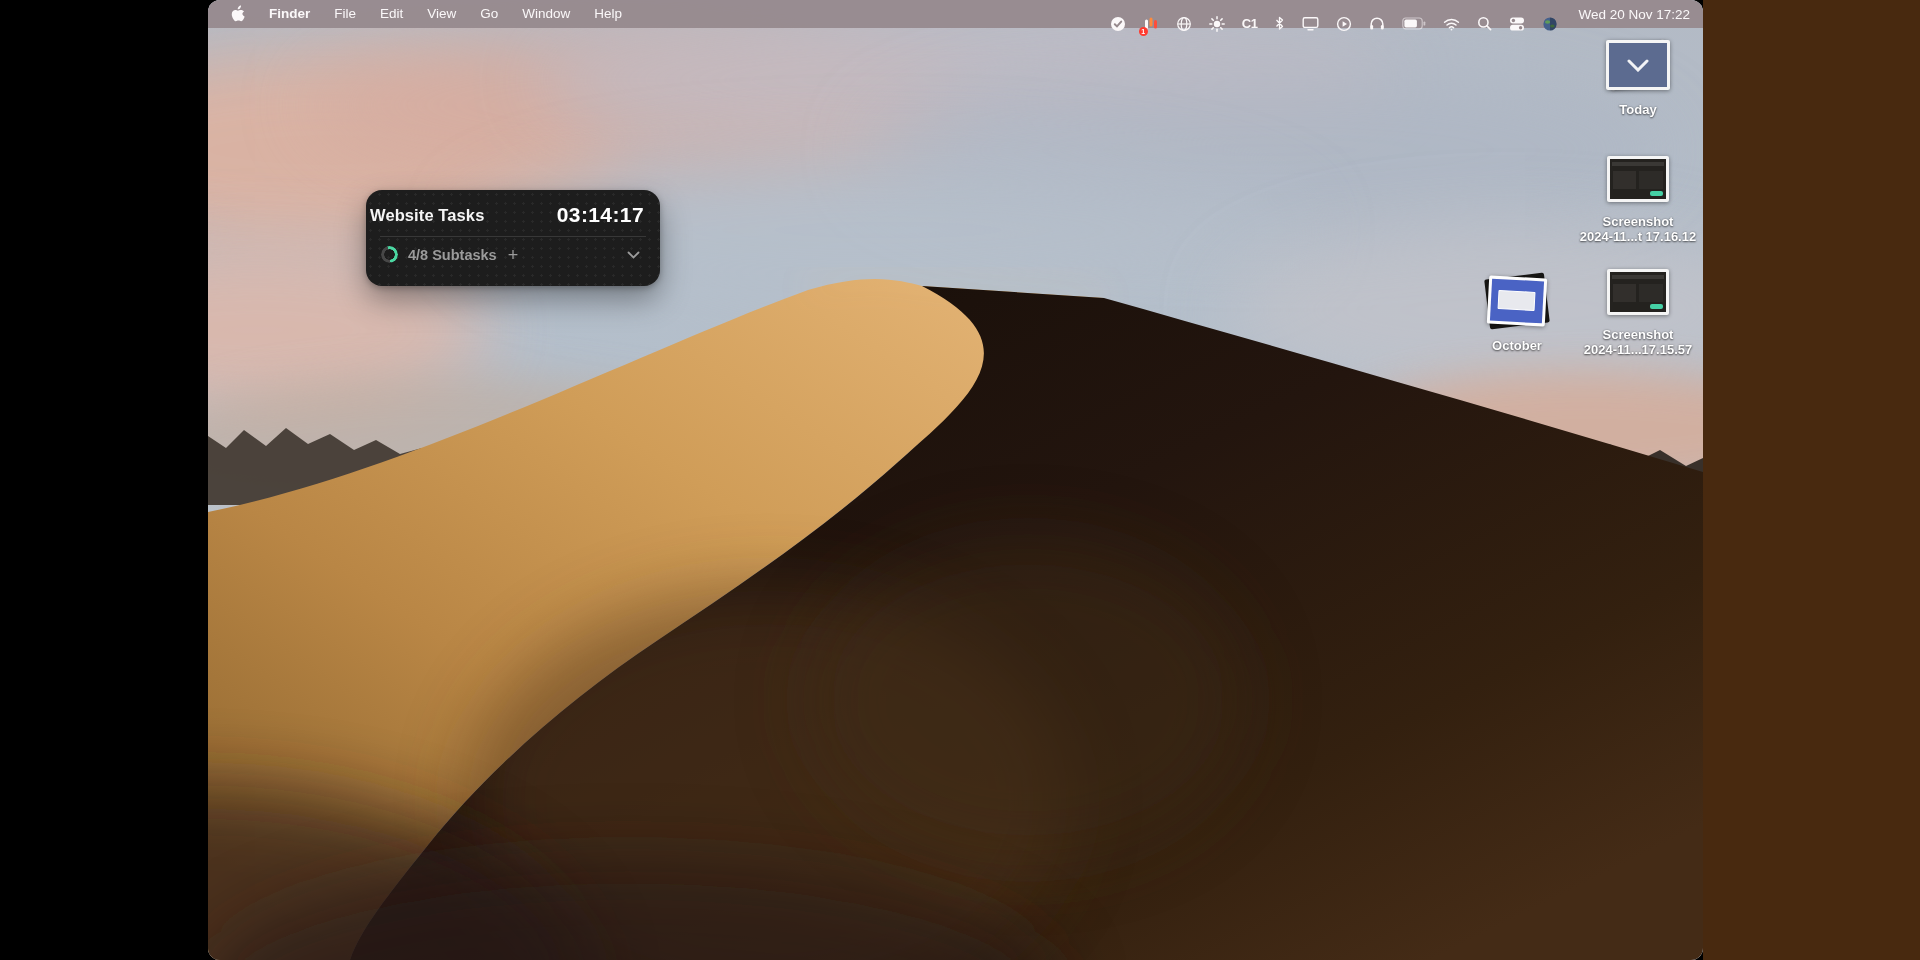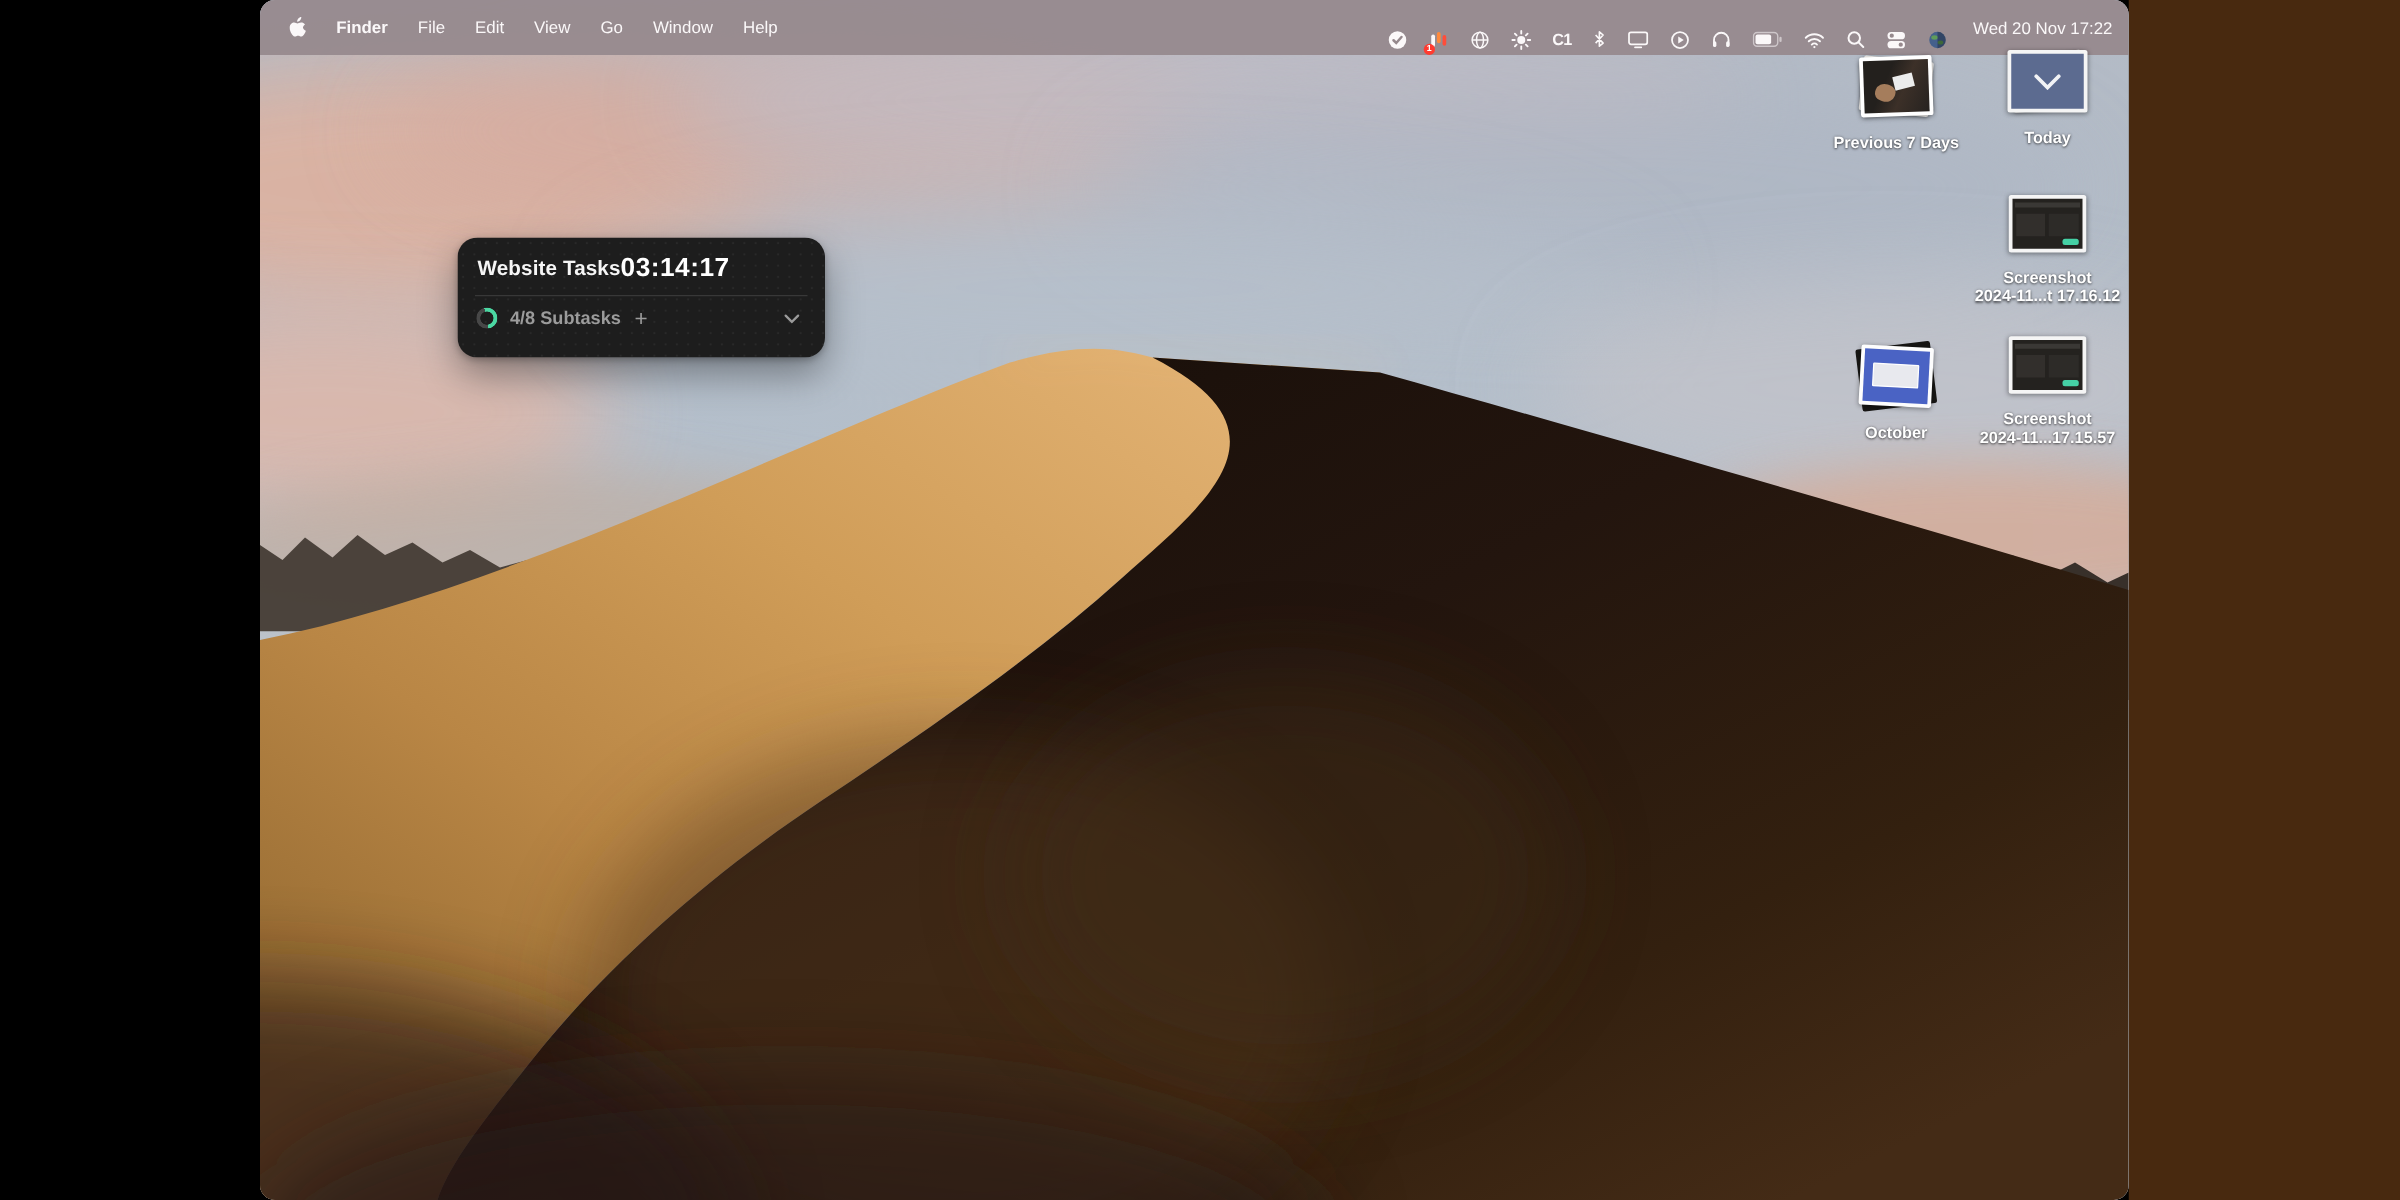--- a/index.html
+++ b/index.html
@@ -5,21 +5,21 @@
   html,body{margin:0;padding:0;background:#000;}
   *{box-sizing:border-box;}
   .stage{position:relative;width:1920px;height:960px;overflow:hidden;background:#000;
          font-family:"Liberation Sans",sans-serif;}
   .side-right{position:absolute;top:0;left:1703px;width:217px;height:960px;background:#48290f;}
   .screen{position:absolute;left:208px;top:0;width:1495px;height:960px;border-radius:12px;
           overflow:hidden;background:#b5bcc6;}
   .wallpaper{position:absolute;inset:0;width:100%;height:100%;display:block;}
 
   
-  .menubar{position:absolute;left:0;top:0;width:100%;height:44px;
+  .menubar{position:absolute;left:0;top:0;width:100%;height:28px;
            background:rgba(150,137,141,0.94);display:flex;align-items:center;
            justify-content:space-between;color:#fbf8f9;font-size:13.5px;}
   .menu-left{display:flex;align-items:center;gap:24px;padding-left:22px;height:100%;}
   .menu-left .mi{white-space:nowrap;line-height:28px;}
   .mi.bold{font-weight:700;}
   .apple{display:flex;align-items:center;}
   .menu-right{display:flex;align-items:center;gap:17px;padding-right:13px;height:100%;}
   .sicon{display:flex;align-items:center;justify-content:center;position:relative;height:28px;margin-top:19px;}
   .sicon svg{display:block;}
   .c1-glyph{font-weight:700;font-size:13px;letter-spacing:-0.5px;}
@@ -27,21 +27,21 @@
          background:#ff3b30;color:#fff;font-size:7px;font-weight:700;line-height:9px;
          text-align:center;}
   .clock{white-space:nowrap;margin-left:3px;font-size:13.5px;}
 
   
   .timer-widget{position:absolute;left:158px;top:190px;width:294px;height:96px;
      border-radius:16px;background:#1d1d1d;
      background-image:radial-gradient(rgba(255,255,255,0.05) 1px,transparent 1.2px);
      background-size:9px 9px;
      box-shadow:0 14px 30px rgba(0,0,0,0.35),0 2px 6px rgba(0,0,0,0.25);}
-  .tw-top{display:flex;align-items:center;padding:13px 16px 0 16px;}
+  .tw-top{display:flex;align-items:center;justify-content:space-between;padding:13px 16px 0 4px;}
   .tw-title{color:#f5f5f5;font-size:16.5px;font-weight:700;letter-spacing:.1px;}
   .tw-time{color:#ffffff;font-size:21px;font-weight:700;letter-spacing:.4px;
            font-variant-numeric:tabular-nums;}
   .tw-divider{height:1px;background:#383838;margin:9px 14px 0 14px;}
   .tw-bottom{display:flex;align-items:center;padding:9px 20px 0 15px;}
   .tw-ring{width:17px;height:17px;border-radius:50%;flex:0 0 auto;
      -webkit-mask:radial-gradient(circle at 50% 50%,transparent 0 5px,#000 5.5px);
      mask:radial-gradient(circle at 50% 50%,transparent 0 5px,#000 5.5px);
      background:conic-gradient(#4bd7a2 0 50%,#474747 50% 100%);}
   .tw-sub{color:#9b9b9b;font-size:14.5px;font-weight:700;margin-left:10px;}
@@ -296,33 +296,20 @@
         <span class="tw-sub">4/8 Subtasks</span>
         <span class="tw-add">+</span>
         <span class="tw-chev">
           <svg width="13" height="8" viewBox="0 0 13 8" fill="none" stroke="#9b9b9b" stroke-width="1.8" stroke-linecap="round">
             <path d="M1.5 1.5 L6.5 6.5 L11.5 1.5"></path>
           </svg>
         </span>
       </div>
     </div>
 
-    <div class="dicon" style="left:1247px;top:44px;">
-      <div class="icon-art p7">
-        <div class="ph-back"></div>
-          <div class="ph-back2"></div>
-        <div class="ph-main">
-            <div class="ph-inner">
-              <div class="hand"></div>
-              <div class="card"></div>
-            </div>
-          </div>
-      </div>
-      <div class="dlabel">Previous 7 Days</div>
-    </div>
 
     <div class="dicon" style="left:1368px;top:40px;">
       <div class="icon-art today">
         <div class="frame-back"></div>
         <div class="frame">
             <div class="scr">
           <svg width="22" height="13" viewBox="0 0 22 13" fill="none" stroke="#f2f3f6" stroke-width="3" stroke-linecap="round">
             <path d="M2 2 L11 11 L20 2"></path>
           </svg>
         </div>

